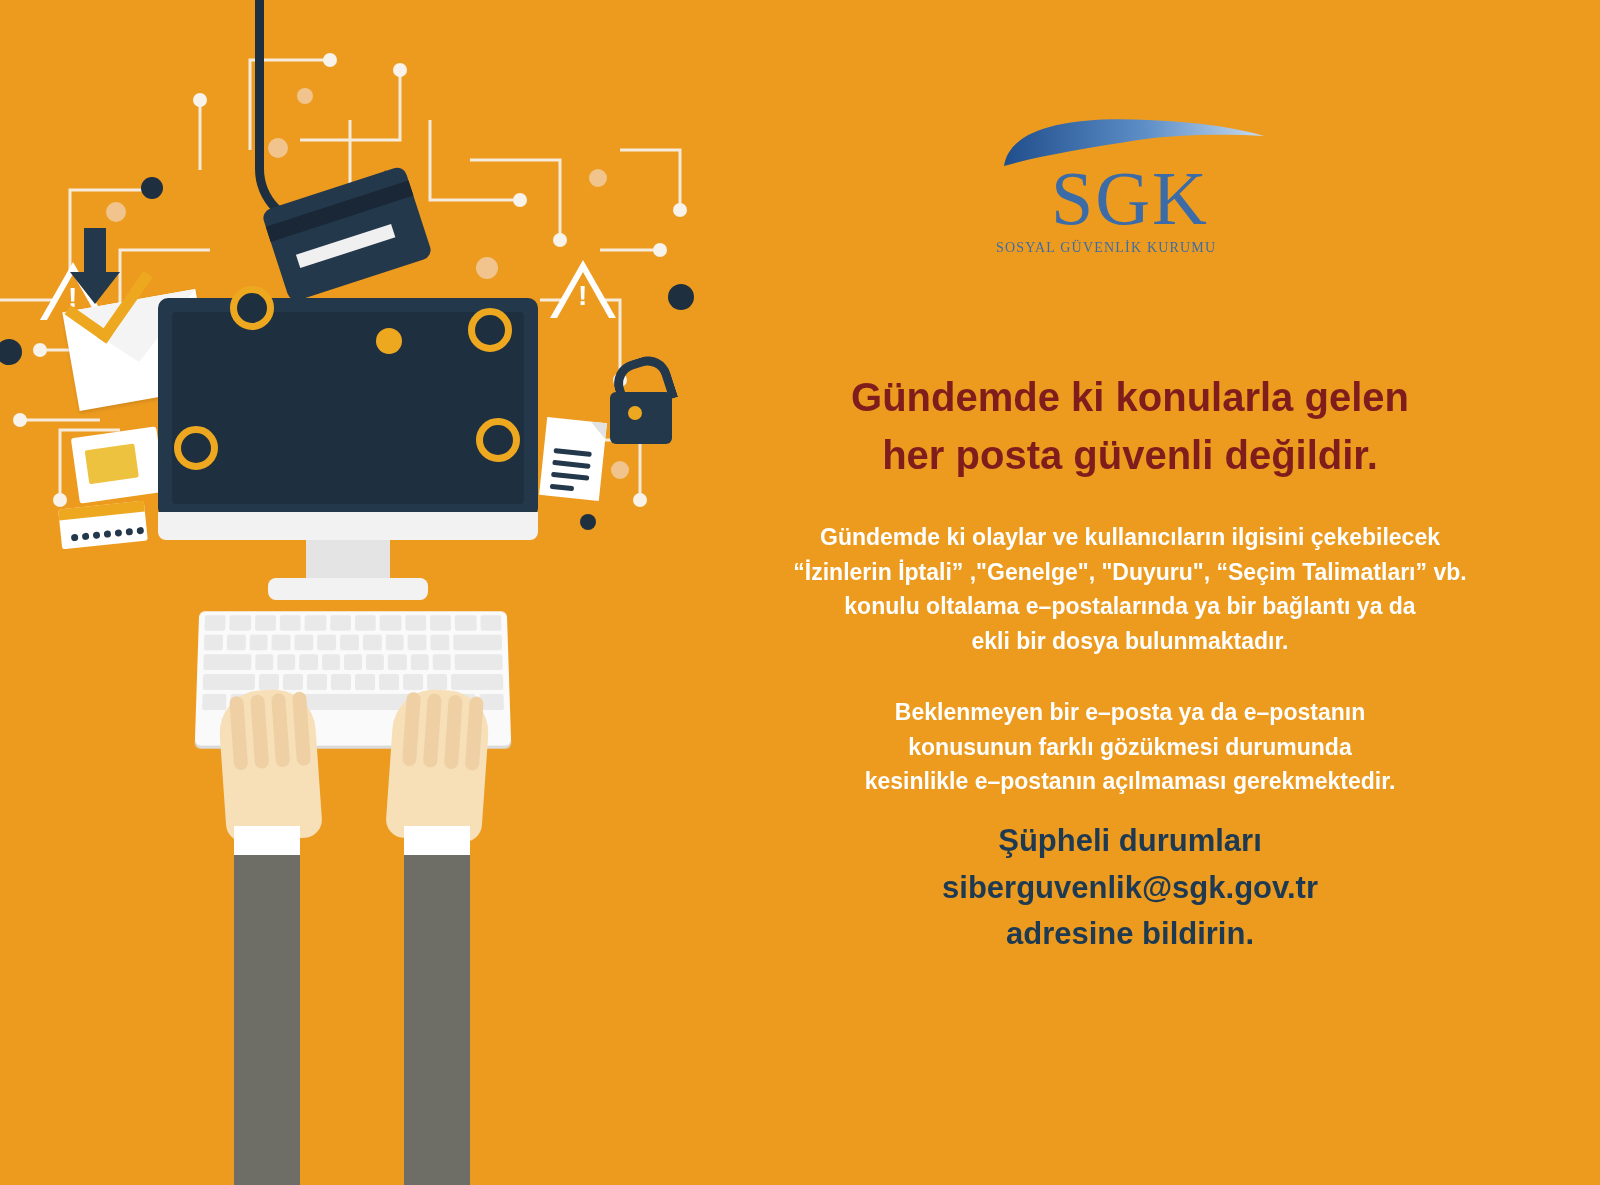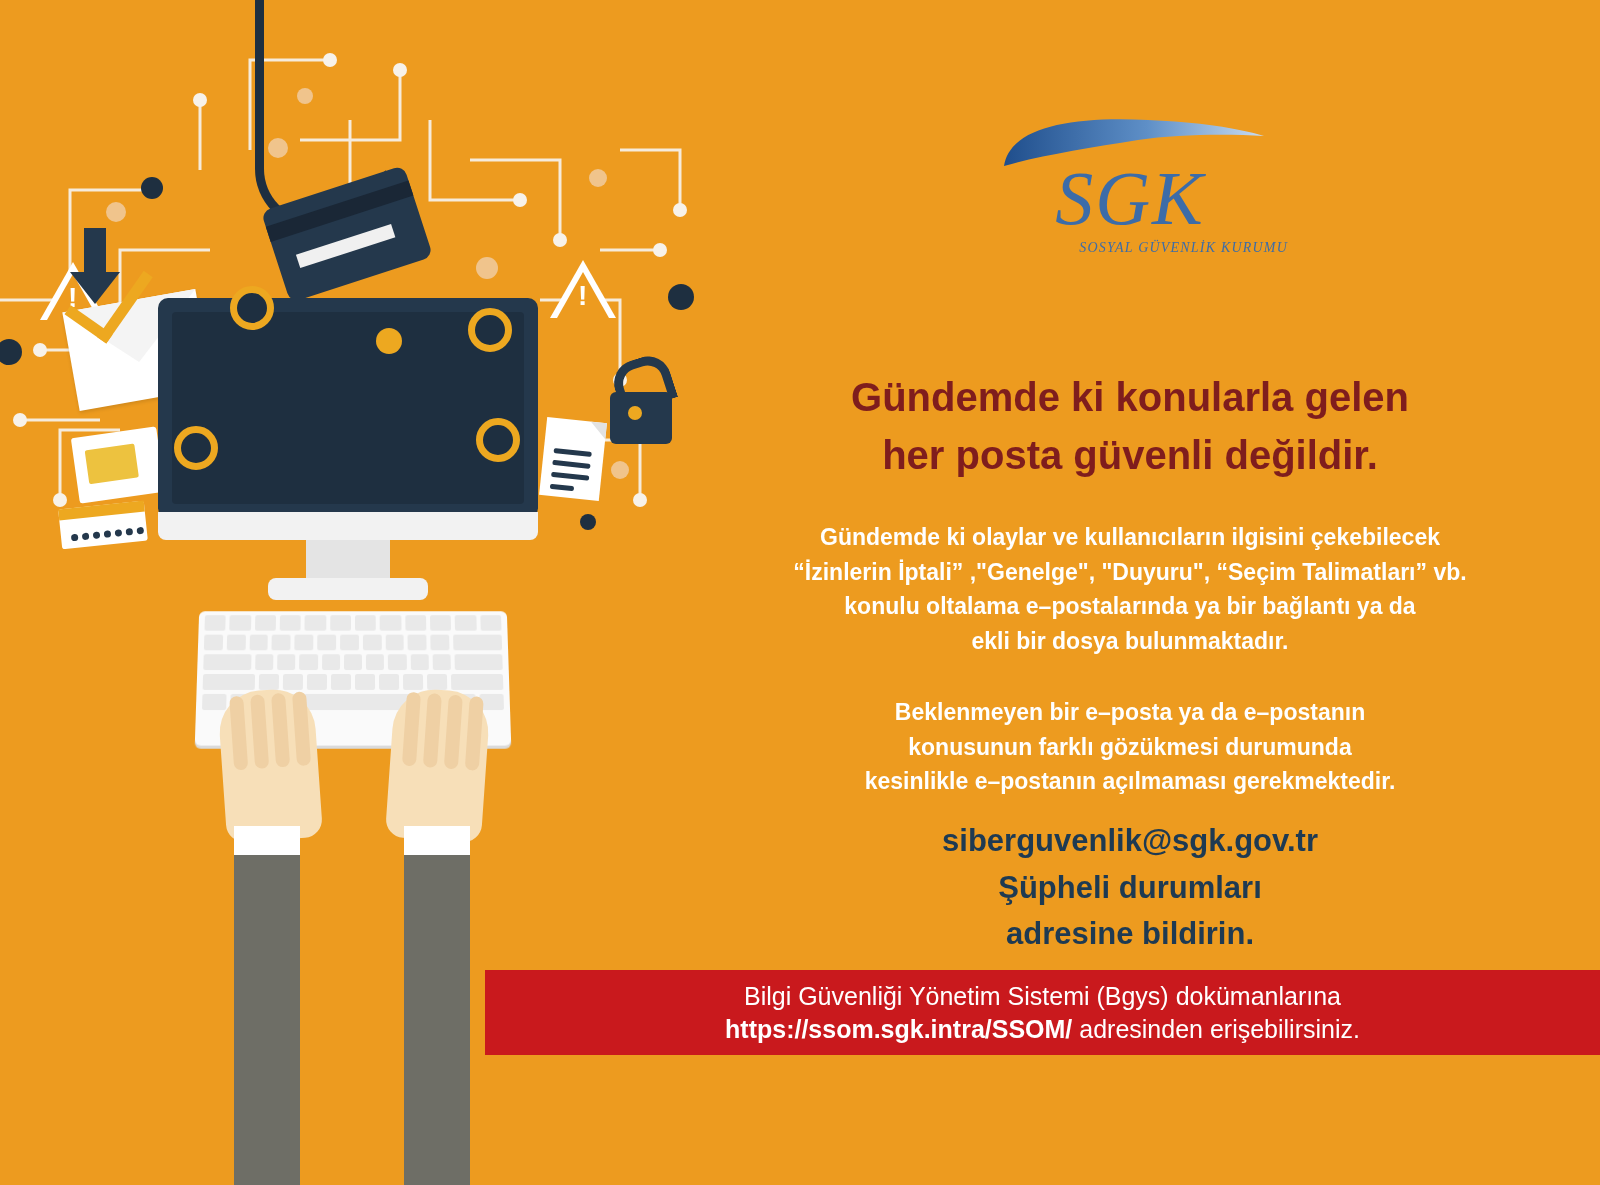--- a/index.html
+++ b/index.html
@@ -365,21 +365,20 @@
     height: 1185px;
     text-align: center;
     color: #FFFFFF;
   }
   .logo-wrap {
     position: absolute;
     left: 320px;
     top: 112px;
     width: 300px;
     height: 150px;
-    font-style: italic;
   }
   .logo-swoosh {
     position: absolute;
     left: 18px;
     top: 2px;
     width: 270px;
     height: 62px;
   }
   .logo-sgk {
     position: absolute;
@@ -389,24 +388,24 @@
     text-align: center;
     font-family: "Liberation Serif", serif;
     font-size: 76px;
     letter-spacing: 2px;
     color: #3C6CA8;
     line-height: 1;
     font-weight: normal;
   }
   .logo-sub {
     position: absolute;
-    left: 8px;
+    left: 16px;
     top: 128px;
     width: 300px;
-    text-align: right;
+    text-align: left;
     font-family: "Liberation Serif", serif;
     font-size: 14px;
     letter-spacing: 1.2px;
     color: #3C6CA8;
   }
 
   .headline {
     position: absolute;
     left: 0;
     top: 286px;
@@ -719,27 +718,21 @@
       <div>ekli bir dosya bulunmaktadır.</div>
     </div>
 
     <div class="para para2">
       <div>Beklenmeyen bir e–posta ya da e–postanın</div>
       <div>konusunun farklı gözükmesi durumunda</div>
       <div>kesinlikle e–postanın açılmaması gerekmektedir.</div>
     </div>
 
     <div class="report">
+      <div>Şüpheli durumları</div>
       <div>siberguvenlik@sgk.gov.tr</div>
-      <div>Şüpheli durumları</div>
       <div>adresine bildirin.</div>
     </div>
   </div>
 
-  <div class="band">
-    <div class="l1">Bilgi Güvenliği Yönetim Sistemi (Bgys) dokümanlarına</div>
-    <div class="l2">
-      <b>https://ssom.sgk.intra/SSOM/</b><span> adresinden erişebilirsiniz.</span>
-    </div>
-  </div>
 
 
 </div>
 
 </body></html>

